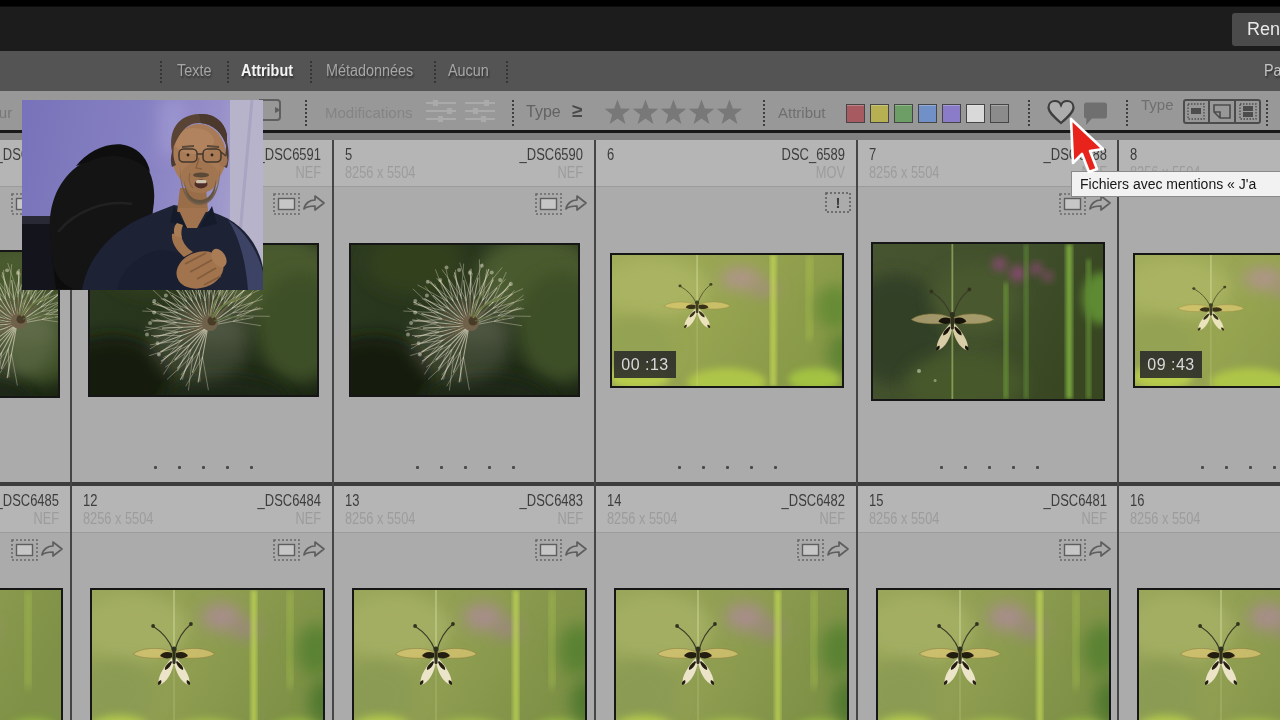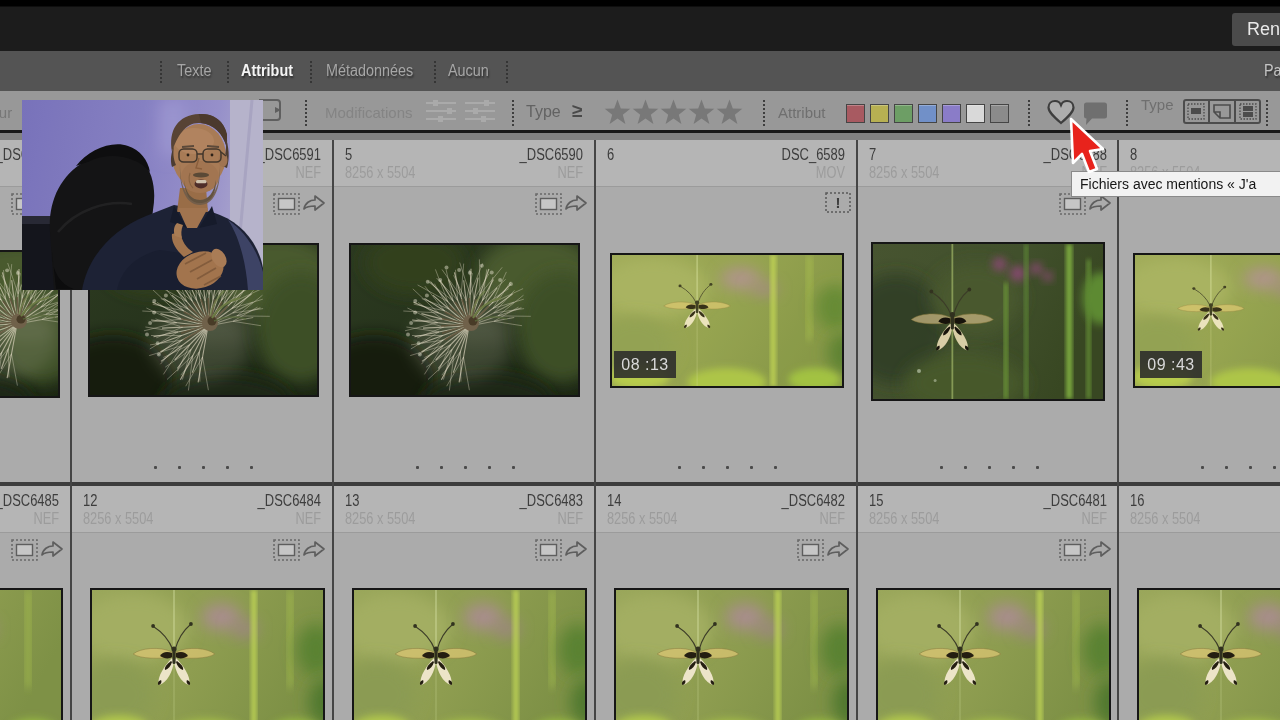--- a/index.html
+++ b/index.html
@@ -525,21 +525,21 @@
           <path d="M-3,5 C-7,8 -10,11 -9,14 C-6,13 -3,10 -2,6 Z" fill="#241e11"></path>
           <path d="M3,5 C7,8 10,11 9,14 C6,13 3,10 2,6 Z" fill="#241e11"></path>
           <path d="M-15,25 C-17,27 -16,29 -15,29 C-13,28 -12,26 -13,24 Z" fill="#241e11"></path>
           <path d="M15,25 C17,27 16,29 15,29 C13,28 12,26 13,24 Z" fill="#241e11"></path>
           <rect x="-1.6" y="-8" width="3.2" height="16" rx="1.6" fill="#30301e"></rect>
           <circle cx="0" cy="-7" r="2.6" fill="#30301e"></circle>
         </g>
       </g>
       <rect width="232" height="150" fill="#e0e455" fill-opacity="0.10"></rect>
     </svg></div>
-<div class="abs" style="left:614px;top:351px;width:62px;height:27px;background:rgba(42,42,42,0.88);color:#d9d9d9;font-size:16px;line-height:27px;text-align:center;letter-spacing:0.5px">08 :13</div>
+<div class="abs" style="left:614px;top:351px;width:62px;height:27px;background:rgba(42,42,42,0.88);color:#d9d9d9;font-size:16px;line-height:27px;text-align:center;letter-spacing:0.5px">00 :13</div>
 <div class="abs" style="left:1140px;top:351px;width:62px;height:27px;background:rgba(42,42,42,0.88);color:#d9d9d9;font-size:16px;line-height:27px;text-align:center;letter-spacing:0.5px">09 :43</div>
 
 <div class="abs" style="left:154px;top:466px;width:3px;height:3px;background:#4a4a4a;border-radius:1px"></div>
 <div class="abs" style="left:178px;top:466px;width:3px;height:3px;background:#4a4a4a;border-radius:1px"></div>
 <div class="abs" style="left:202px;top:466px;width:3px;height:3px;background:#4a4a4a;border-radius:1px"></div>
 <div class="abs" style="left:226px;top:466px;width:3px;height:3px;background:#4a4a4a;border-radius:1px"></div>
 <div class="abs" style="left:250px;top:466px;width:3px;height:3px;background:#4a4a4a;border-radius:1px"></div>
 <div class="abs" style="left:416px;top:466px;width:3px;height:3px;background:#4a4a4a;border-radius:1px"></div>
 <div class="abs" style="left:440px;top:466px;width:3px;height:3px;background:#4a4a4a;border-radius:1px"></div>
 <div class="abs" style="left:464px;top:466px;width:3px;height:3px;background:#4a4a4a;border-radius:1px"></div>

